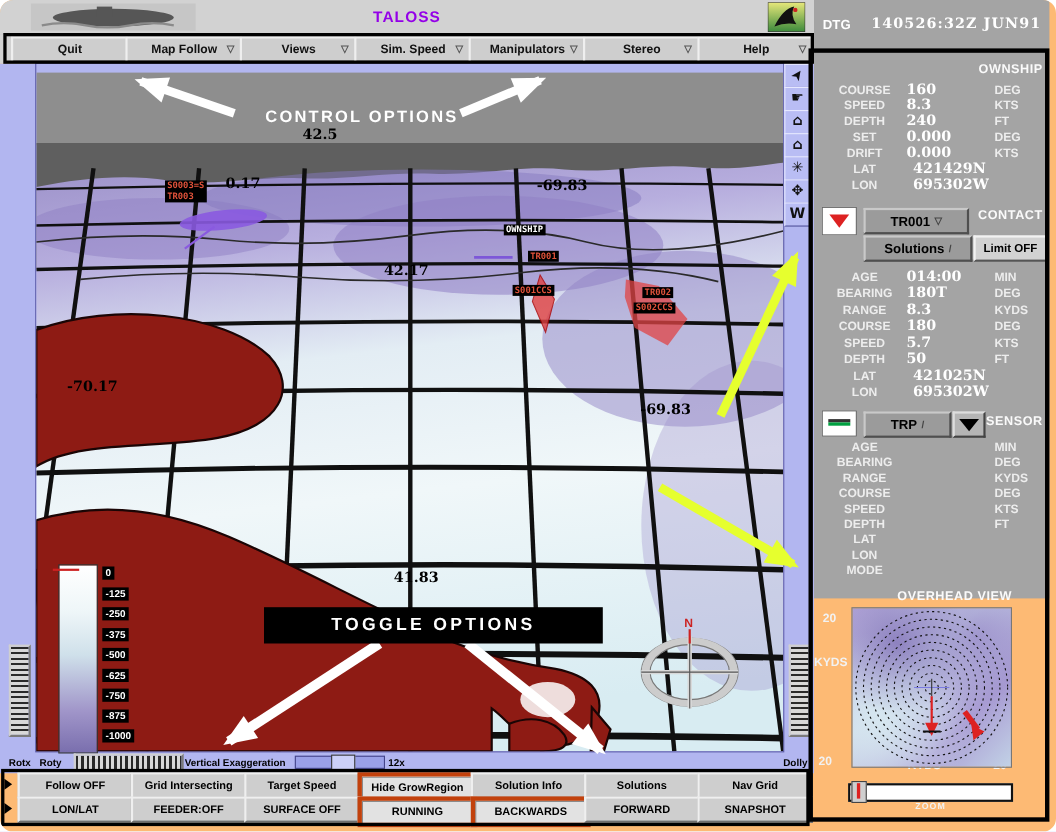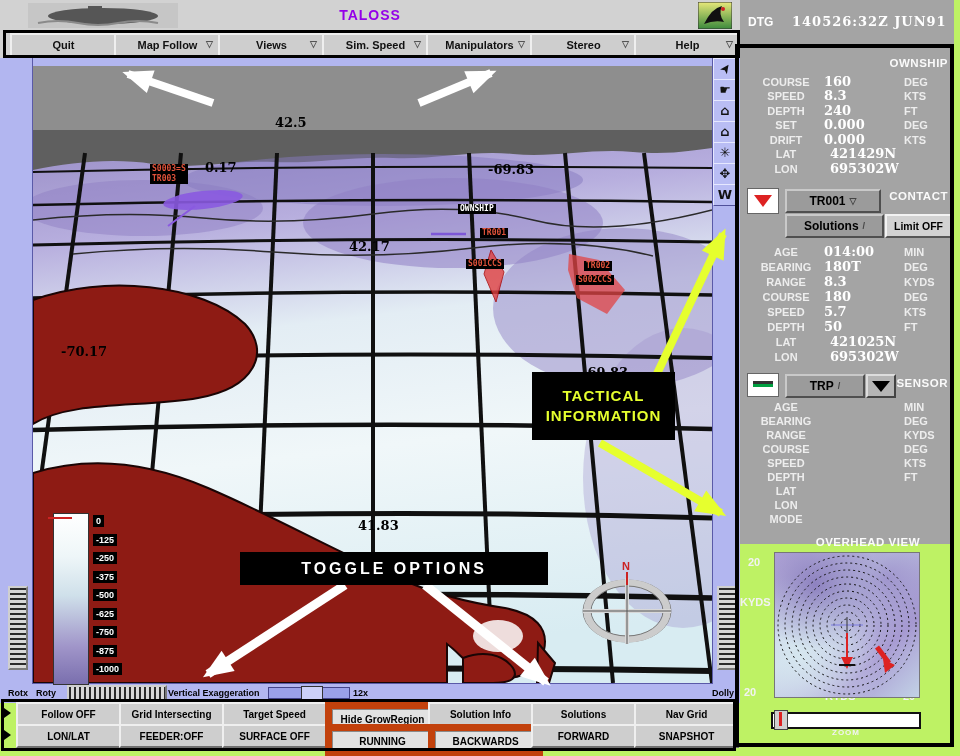--- a/index.html
+++ b/index.html
@@ -1,17 +1,17 @@
 <!DOCTYPE html>
 <html><head>
 <meta charset="utf-8">
 <style>
   html,body{margin:0;padding:0;background:#fff;}
-  #root{position:relative;width:960px;height:756px;background:#bef264;overflow:hidden;
-        font-family:"Liberation Sans",sans-serif;}
+  #root{position:relative;width:960px;height:756px;background:#fdba74;overflow:hidden;
+        font-family:"Liberation Sans",sans-serif;border-radius:12px;}
   .abs{position:absolute;}
 
   
   .titlebar{left:0;top:0;width:740px;height:31px;background:#d2d2d2;border-bottom:1px solid #9a9a9a;}
   .apptitle{left:0;top:7px;width:740px;text-align:center;font:bold 14px "Liberation Sans",sans-serif;
             color:#9400e8;letter-spacing:1px;}
   .menubar{left:0;top:31px;width:740px;height:27px;background:#d2d2d2;}
   .menubtn{position:absolute;top:2px;height:20px;width:103px;background:#cecece;
            border-top:2px solid #efefef;border-left:2px solid #efefef;
            border-bottom:2px solid #6f6f6f;border-right:2px solid #6f6f6f;
@@ -58,21 +58,21 @@
   .striplabel{position:absolute;font:bold 9px "Liberation Sans",sans-serif;color:#000;white-space:nowrap;}
   .slidertrack{position:absolute;background:#9aa0e8;border:1px solid #44448a;}
   .sliderhandle{position:absolute;background:#ccd0f8;border:1px solid #333;}
 
   
   .tbtn{position:absolute;width:101px;height:20px;background:#cecece;
         border-top:2px solid #efefef;border-left:2px solid #efefef;
         border-bottom:2px solid #6f6f6f;border-right:2px solid #6f6f6f;
         font:bold 10px "Liberation Sans",sans-serif;color:#000;
         display:flex;align-items:center;justify-content:center;cursor:default;}
-  .tbtn.pressed{border:7px solid #c2410c;background:#e2e2e2;box-shadow:inset 1px 1px 0 #8a8a8a;}
+  .tbtn.pressed{border:4px solid #c2410c;background:#e2e2e2;box-shadow:inset 1px 1px 0 #8a8a8a;}
   .rowmark{position:absolute;left:4px;width:0;height:0;border-left:7px solid #000;
            border-top:5px solid transparent;border-bottom:5px solid transparent;}
 
   
   .panel{left:740px;top:0;width:214px;height:544px;background:#a4a4a4;}
   .prow{position:absolute;left:8px;width:200px;display:flex;
         font:bold 11px "Liberation Sans",sans-serif;color:#ededed;}
   .prow .pl{width:76px;text-align:center;}
   .prow .pv{width:80px;font:bold 13px/12px "DejaVu Serif",serif;color:#fff;}
   .prow .pu{flex:1;}
@@ -281,21 +281,21 @@
           <ellipse cx="594" cy="553" rx="36" ry="25" fill="none" stroke="#777" stroke-width="1"></ellipse>
           <line x1="594" y1="520" x2="594" y2="586" stroke="#d8d8d8" stroke-width="4"></line>
           <line x1="550" y1="553" x2="638" y2="553" stroke="#d8d8d8" stroke-width="4"></line>
           <line x1="594" y1="520" x2="594" y2="586" stroke="#555" stroke-width="1"></line>
           <line x1="550" y1="553" x2="638" y2="553" stroke="#555" stroke-width="1"></line>
           <line x1="594" y1="514" x2="594" y2="527" stroke="#cc2222" stroke-width="2"></line>
           <text x="589" y="512" fill="#cc2222" font-size="11" font-weight="bold" font-family="Liberation Sans, sans-serif">N</text>
         </g>
       </svg>
 
-      <div class="callout co-tact">TACTICAL INFORMATION</div>
+      <div class="callout co-ctrl">CONTROL OPTIONS</div>
       <div class="callout co-tog">TOGGLE OPTIONS</div>
     </div>
   </div>
 
   <div class="sbtn" style="top:58px"><span style="display:inline-block;transform:rotate(-55deg)">➤</span></div>
   <div class="sbtn" style="top:79px"><span>☛</span></div>
   <div class="sbtn" style="top:100px"><span>⌂</span></div>
   <div class="sbtn" style="top:121px"><span>⌂</span></div>
   <div class="sbtn" style="top:142px"><span>✳</span></div>
   <div class="sbtn" style="top:163px"><span>✥</span></div>

